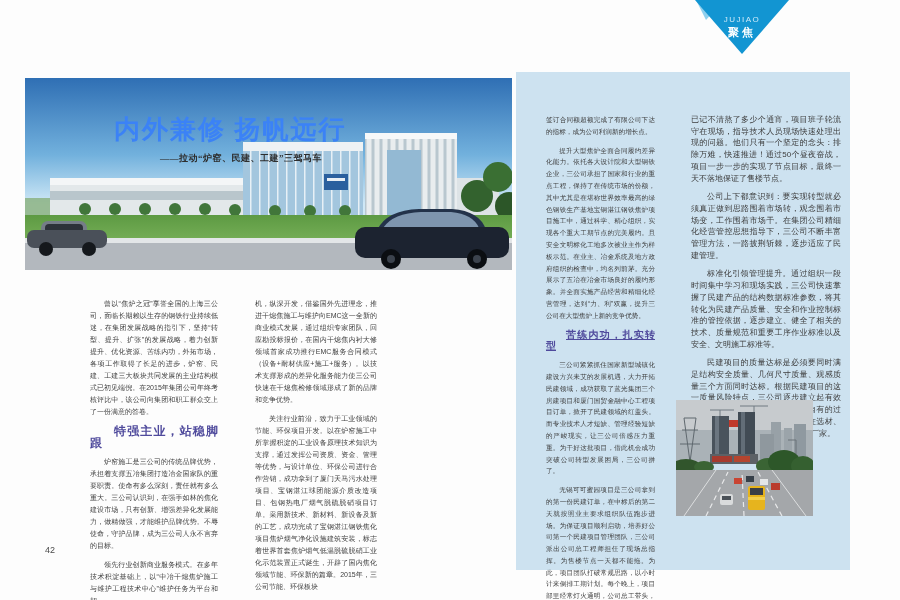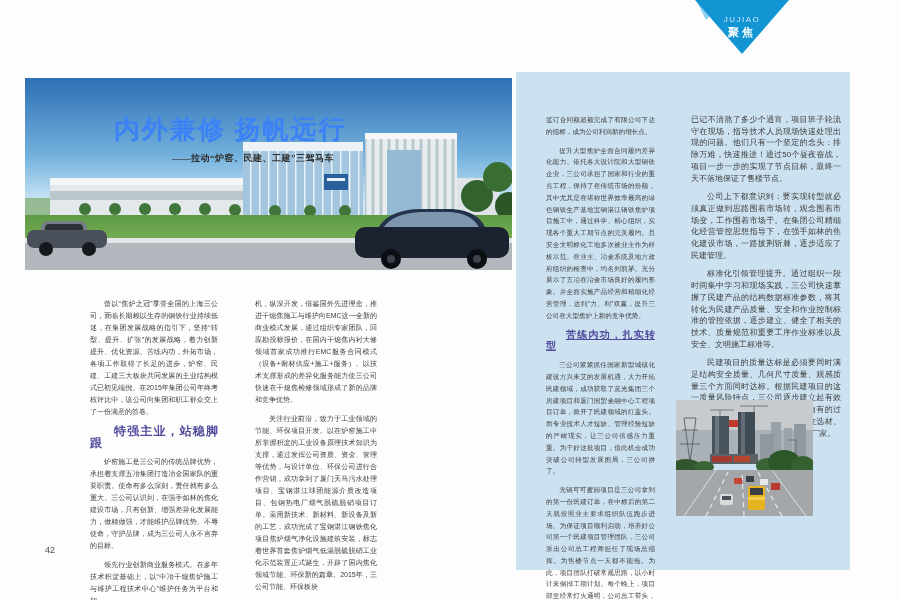--- a/index.html
+++ b/index.html
@@ -4,21 +4,21 @@
 <style>
   html,body{margin:0;padding:0;background:#ffffff;}
   .spread{position:relative;width:900px;height:600px;background:#fdfdfd;overflow:hidden;
           font-family:"Liberation Sans","DejaVu Sans",sans-serif;}
   
   .hero{position:absolute;left:25px;top:78px;width:487px;height:192px;}
   .hero svg{display:block;width:100%;height:100%;}
   .hero-title{position:absolute;left:114px;top:112px;font-family:"Liberation Serif","DejaVu Serif",serif;
               font-weight:900;font-size:26px;letter-spacing:2px;color:#3b82f6;white-space:nowrap;}
   .hero-subtitle{position:absolute;left:160px;top:152px;font-family:"Liberation Serif","DejaVu Serif",serif;
-              font-weight:700;font-size:9px;letter-spacing:.5px;color:#2e2e2e;white-space:nowrap;margin-left:12px;}
+              font-weight:700;font-size:9px;letter-spacing:.5px;color:#2e2e2e;white-space:nowrap;}
   .bodytext{position:absolute;text-align:justify;color:#3d3d3d;}
   .bodytext p{margin:7px;text-indent:2em;}
   .bodytext p.cont{text-indent:0;}
   .subhead{font-weight:bold;color:#4f4a9c;}
   .colA{left:83px;top:291px;width:142px;font-size:7px;line-height:12px;}
   .colA .subhead{font-size:12px;}
   .colB{left:248px;top:291px;width:136px;font-size:7px;line-height:12px;}
   .pageno{position:absolute;left:45px;top:545px;font-size:9px;color:#4a4a4a;text-align:center;}
   
   .panel{position:absolute;left:516px;top:72px;width:334px;height:498px;background:#cde2f0;}
@@ -129,21 +129,21 @@
   <div class="panel"></div>
   <div class="bodytext colC">
     <p class="cont">签订合同额超额完成了有限公司下达的指标，成为公司利润新的增长点。</p>
     <p>提升大型焦炉全面合同履约差异化能力。依托各大设计院和大型钢铁企业，三公司承担了国家和行业的重点工程，保持了在传统市场的份额，其中尤其是在堪称世界效率最高的绿色钢铁生产基地宝钢湛江钢铁焦炉项目施工中，通过科学、精心组织，实现各个重大工期节点的完美履约。且安全文明标化工地多次被业主作为样板示范。在业主、冶金系统及地方政府组织的检查中，均名列前茅。充分展示了五冶在冶金市场良好的履约形象。并全面实施产品经营和精细化经营管理，达到“力、利”双赢，提升三公司在大型焦炉上新的竞争优势。</p>
     <p class="subhead">苦练内功，扎实转型</p>
     <p>三公司紧紧抓住国家新型城镇化建设方兴未艾的发展机遇，大力开拓民建领域，成功获取了蓝光集团三个房建项目和厦门国贸金融中心工程项目订单，掀开了民建领域的红盖头。而专业技术人才短缺、管理经验短缺的严峻现实，让三公司倍感压力重重。为干好这批项目，借此机会成功突破公司转型发展困局，三公司拼了。</p>
     <p>无锡可可蜜园项目是三公司拿到的第一份民建订单，在中标后的第二天就按照业主要求组织队伍跑步进场。为保证项目顺利启动，培养好公司第一个民建项目管理团队，三公司派出公司总工程师担任了现场总指挥。为售楼节点一天都不能拖。为此，项目团队打破常规思路，以小时计来倒排工期计划。每个晚上，项目部里经常灯火通明，公司总工带头，全体技术人员集中在临时租用会议室，研究项目施工布署、周边调查、施工预算、人、机、料进场计划等等，边学习掌握边快速应用。</p>
   </div>
   <div class="bodytext colD">
     <p class="cont">已记不清熬了多少个通宵，项目班子轮流守在现场，指导技术人员现场快速处理出现的问题。他们只有一个坚定的念头：排除万难，快速推进！通过50个昼夜奋战，项目一步一步的实现了节点目标，最终一天不落地保证了售楼节点。</p>
-    <p>公司上下都意识到：要实现转型就必须真正做到思路围着市场转，观念围着市场变，工作围着市场干。在集团公司精细化经营管控思想指导下，在强手如林的焦化建设市场，一路披荆斩棘，逐步适应了民建管理。</p>
+    <p>公司上下都意识到：要实现转型就必须真正做到思路围着市场转，观念围着市场变，工作围着市场干。在集团公司精细化经营管控思想指导下，三公司不断丰富管理方法，一路披荆斩棘，逐步适应了民建管理。</p>
     <p>标准化引领管理提升。通过组织一段时间集中学习和现场实践，三公司快速掌握了民建产品的结构数据标准参数，将其转化为民建产品质量、安全和作业控制标准的管控依据，逐步建立、健全了相关的技术、质量规范和重要工序作业标准以及安全、文明施工标准等。</p>
     <p>民建项目的质量达标是必须要同时满足结构安全质量、几何尺寸质量、观感质量三个方面同时达标。根据民建项目的这一质量风险特点，三公司逐步建立起有效的质量过程管控措施，形成一套自有的过程管控方法，以样板示范引路。在选材、用料上不仅有规格样品，而且锁定厂家。</p>
   </div>
 
   <div class="street">
     <svg viewBox="0 0 137 116" preserveAspectRatio="none">
       <rect x="0" y="0" width="137" height="64" fill="#c7cbce"></rect>
       <rect x="0" y="30" width="137" height="34" fill="#aab2b7"></rect>
       <rect x="95" y="22" width="10" height="42" fill="#98a1a7"></rect>
       <rect x="108" y="28" width="8" height="36" fill="#9ba4aa"></rect>

